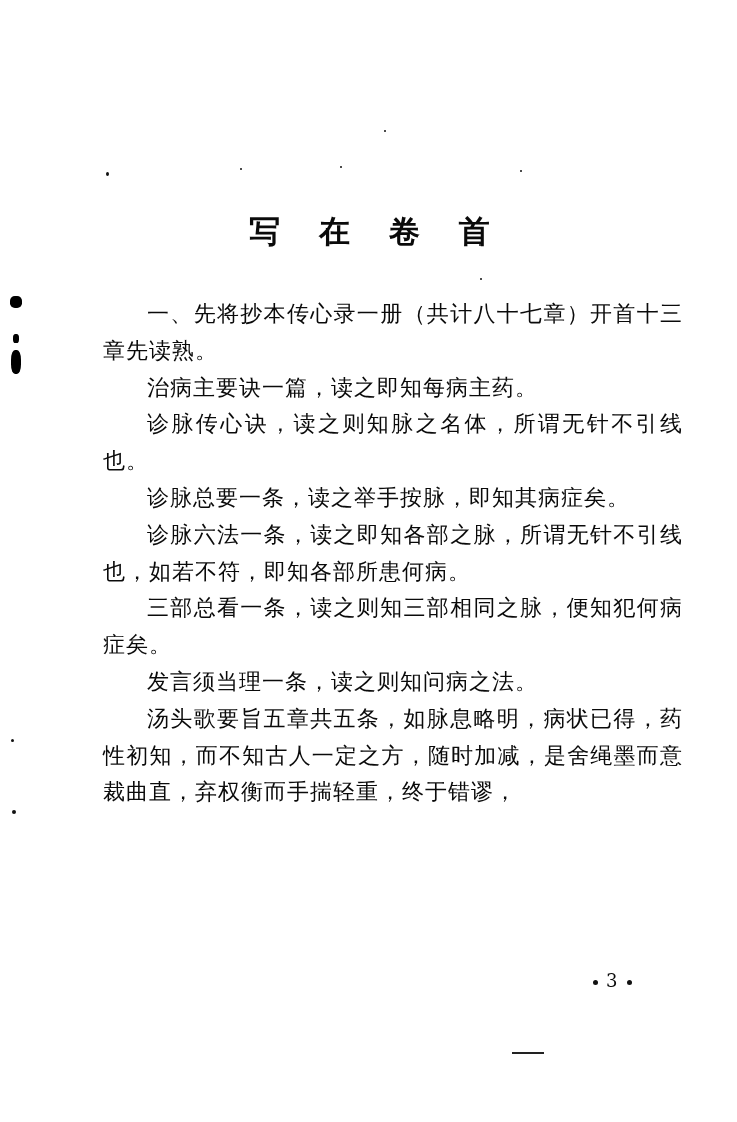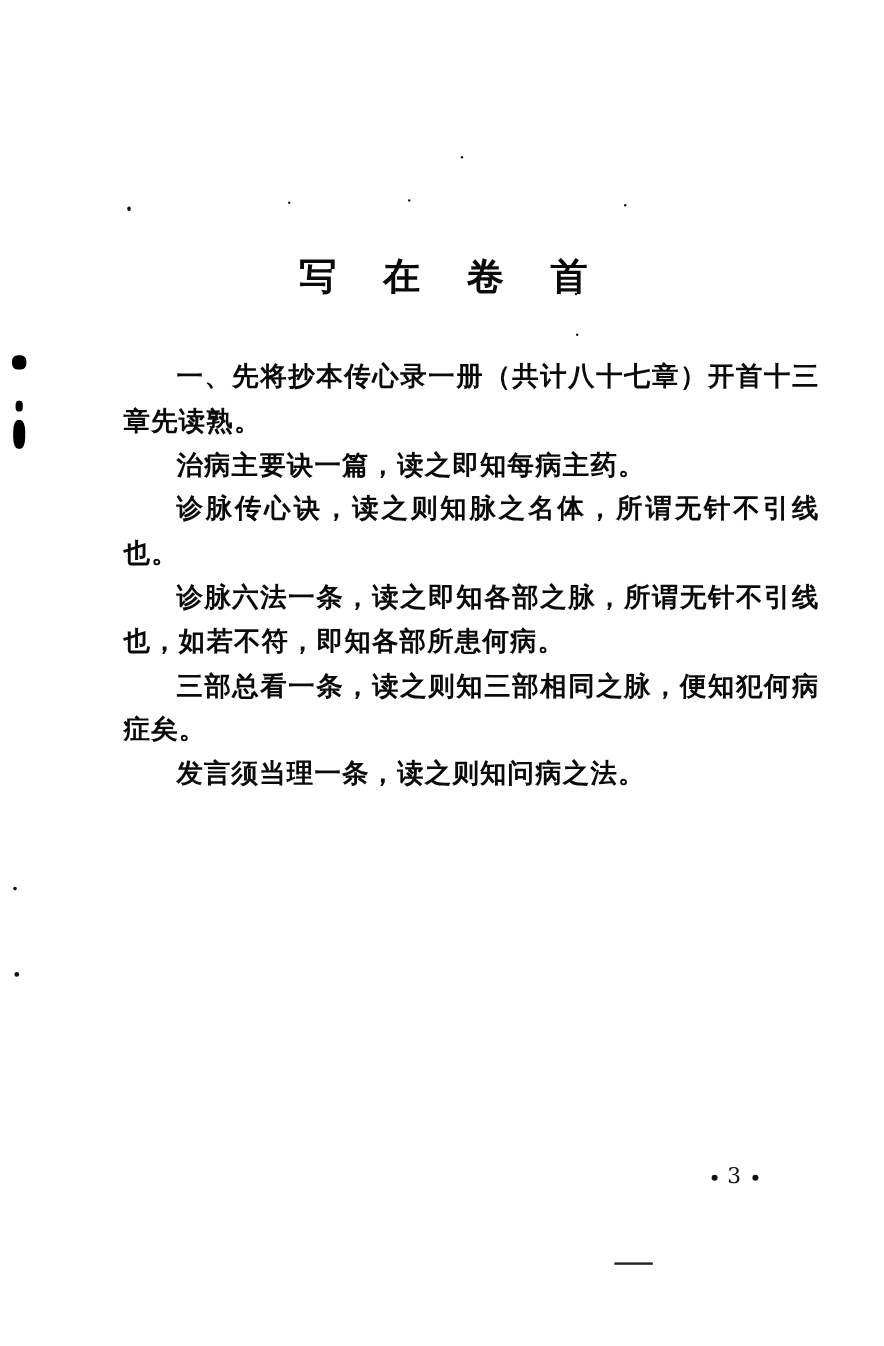--- a/index.html
+++ b/index.html
@@ -3,21 +3,21 @@
   <meta charset="utf-8">
   <style>
     html, body { margin: 0; padding: 0; background: #ffffff; }
     body { width: 737px; height: 1122px; position: relative; overflow: hidden;
            font-family: "DejaVu Serif", "Liberation Serif", serif; color: #0a0a0a; }
     .title { position: absolute; top: 190px; left: 0; width: 737px; text-align: center;
              font-family: "DejaVu Sans", sans-serif; font-weight: bold; font-size: 31px;
              letter-spacing: 14px; line-height: 40px; padding-left: 8px; }
     .body { position: absolute; top: 296px; left: 103px; width: 580px; font-size: 22px;
             line-height: 36.8px; letter-spacing: 1px; text-align: justify; }
-    .para { margin: 0; text-indent: 2em; font-weight: bold; }
+    .para { margin: 0; text-indent: 2em; }
     .page-num { position: absolute; top: 970px; left: 585px; font-size: 18px;
                 font-family: "DejaVu Serif", serif; letter-spacing: 2px; }
     .dot { display: inline-block; width: 5px; height: 5px; border-radius: 50%; background: #111;
            vertical-align: middle; margin: 0 8px; }
     .dash { position: absolute; top: 1052px; left: 512px; width: 32px; height: 2px; background: #222; }
     .speck { position: absolute; background: #111; border-radius: 50%; }
     .margin-mark { position: absolute; left: 10px; background: #000; border-radius: 40%; }
   </style>
 </head>
 <body>
@@ -39,22 +39,24 @@
   <div class="margin-mark" style="top:334px;left:13px;width:6px;height:9px;"></div>
   <div class="margin-mark" style="top:350px;left:11px;width:10px;height:24px;"></div>
 </div>
 
 <h1 class="title">写 在 卷 首</h1>
 
 <div class="body">
   <p class="para">一、先将抄本传心录一册（共计八十七章）开首十三章先读熟。</p>
   <p class="para">治病主要诀一篇，读之即知每病主药。</p>
   <p class="para">诊脉传心诀，读之则知脉之名体，所谓无针不引线也。</p>
+  <p class="para">诊脉总要一条，读之举手按脉，即知其病症矣。</p>
   <p class="para">诊脉六法一条，读之即知各部之脉，所谓无针不引线也，如若不符，即知各部所患何病。</p>
   <p class="para">三部总看一条，读之则知三部相同之脉，便知犯何病症矣。</p>
   <p class="para">发言须当理一条，读之则知问病之法。</p>
+  <p class="para">汤头歌要旨五章共五条，如脉息略明，病状已得，药性初知，而不知古人一定之方，随时加减，是舍绳墨而意裁曲直，弃权衡而手揣轻重，终于错谬，</p>
 </div>
 
 <div class="page-num">
   <span class="dot"></span><span>3</span><span class="dot"></span>
 </div>
 
 <div class="dash"></div>
 
 </body></html>

